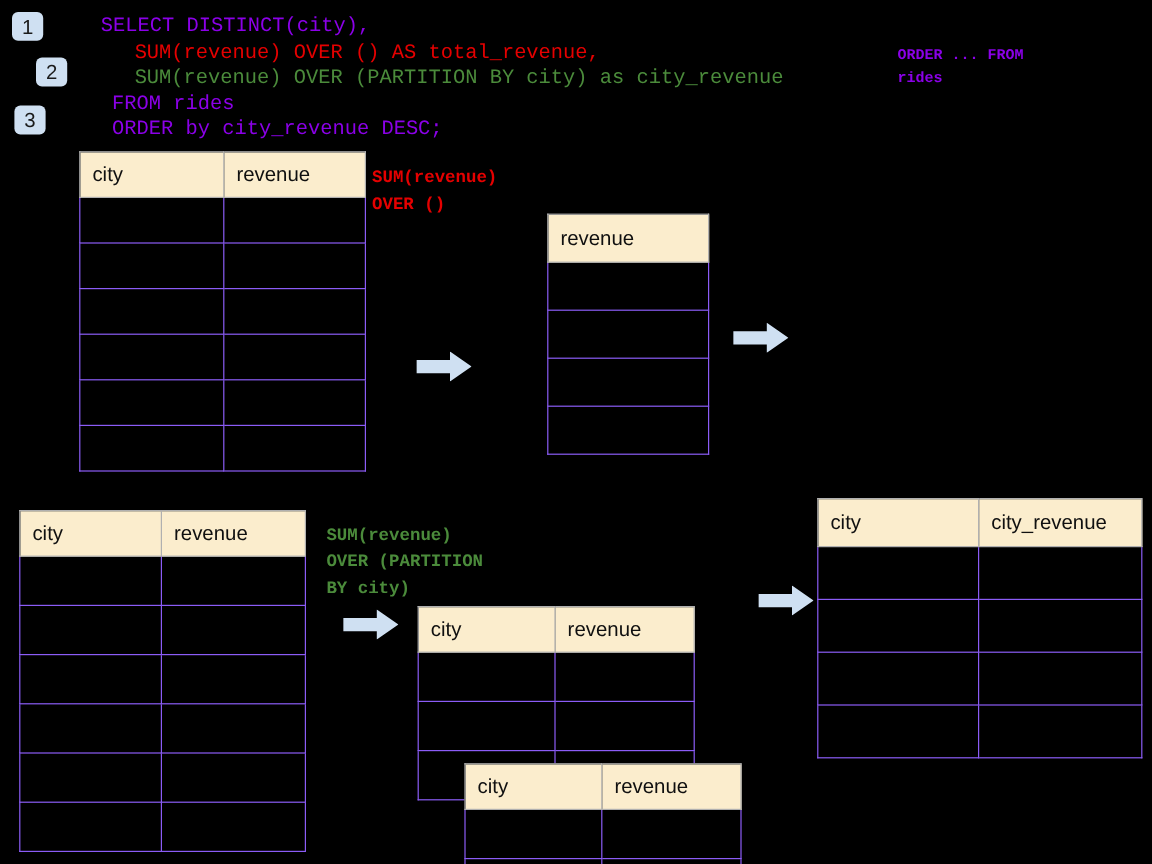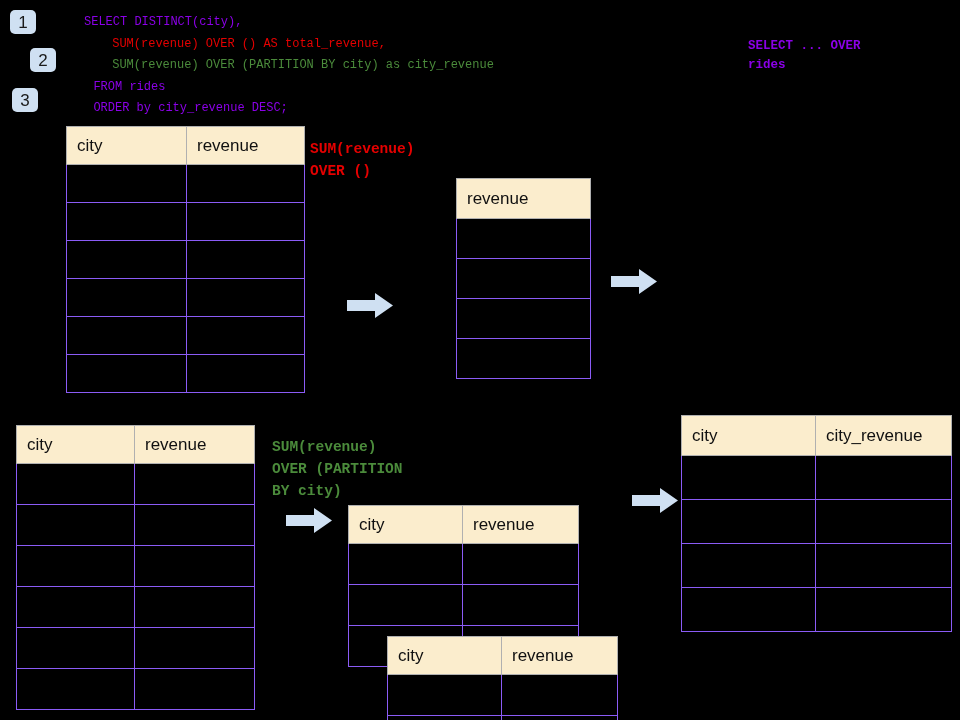--- a/index.html
+++ b/index.html
@@ -29,21 +29,21 @@
     align-items: center;
     justify-content: center;
     width: 26px;
     height: 24px;
   }
 
   
   .code {
     position: absolute;
     font-family: "Liberation Mono", monospace;
-    font-size: 12px;
+    font-size: 17px;
     line-height: 21.5px;
     white-space: pre;
     letter-spacing: 0px;
   }
   .code-line { white-space: pre; }
 
   
   .annot {
     position: absolute;
     font-family: "Liberation Mono", monospace;
@@ -96,21 +96,21 @@
 
   <div id="badges-layer">
       <div class="badge" style="left: 10px; top: 10px;">1</div>
       <div class="badge" style="left: 30px; top: 48px;">2</div>
       <div class="badge" style="left: 12px; top: 88px;">3</div>
     </div>
 
   <div class="code" id="sql-code" style="left:84px; top:12px;"><div class="code-line" style="color: rgb(139, 0, 232); padding-left: 0px;">SELECT DISTINCT(city),</div><div class="code-line" style="color: rgb(229, 0, 0); padding-left: 28.2px;">SUM(revenue) OVER () AS total_revenue,</div><div class="code-line" style="color: rgb(75, 139, 59); padding-left: 28.2px;">SUM(revenue) OVER (PARTITION BY city) as city_revenue</div><div class="code-line" style="color: rgb(139, 0, 232); padding-left: 9.4px;">FROM rides</div><div class="code-line" style="color: rgb(139, 0, 232); padding-left: 9.4px;">ORDER by city_revenue DESC;</div></div>
 
   <div id="annot-layer">
-      <div class="annot-sm" style="left: 748px; top: 37px; color: rgb(139, 0, 232);">SELECT ... OVER
+      <div class="annot-sm" style="left: 748px; top: 37px; color: rgb(139, 0, 232);">ORDER ... FROM
 rides</div>
       <div class="annot" style="left: 310px; top: 138px; color: rgb(229, 0, 0);">SUM(revenue)
 OVER ()</div>
       <div class="annot" style="left: 272px; top: 436px; color: rgb(75, 139, 59);">SUM(revenue)
 OVER (PARTITION
 BY city)</div>
     </div>
 
   <div id="tables-layer">
       <table class="tbl" style="left: 66px; top: 126px;">

